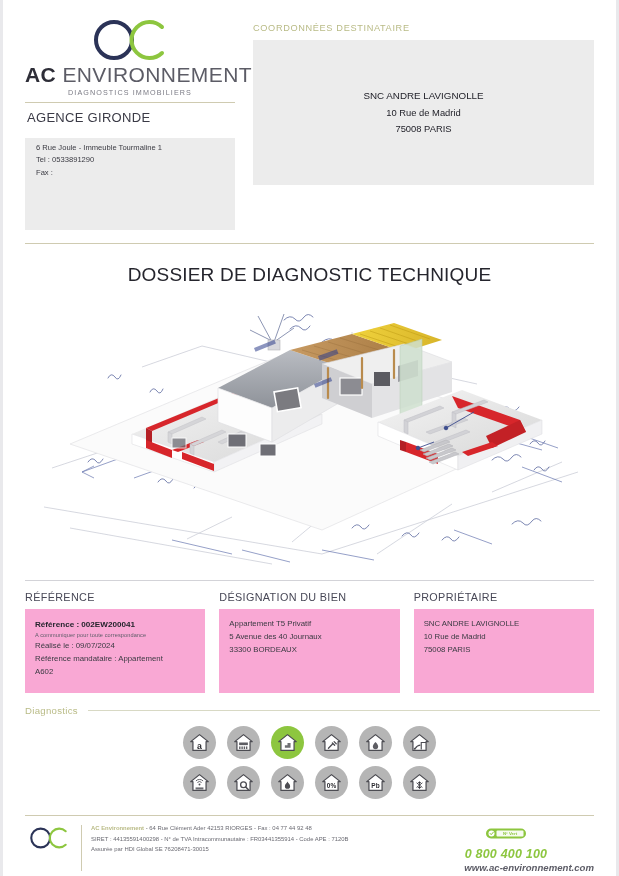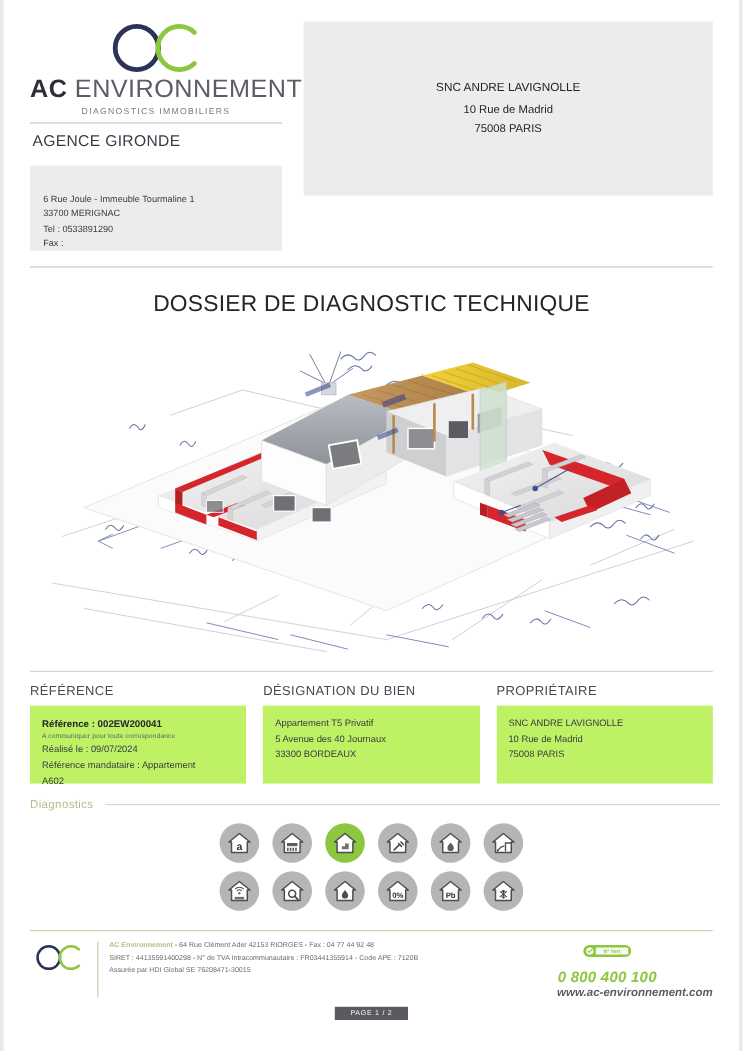--- a/index.html
+++ b/index.html
@@ -15,22 +15,22 @@
   .logo-wrap{display:flex;justify-content:center;margin-bottom:2px;}
   .logo-oc{display:block;}
   .brand{font-size:21px;letter-spacing:.4px;color:#3f3f46;line-height:1.05;
          text-align:center;white-space:nowrap;}
   .brand b{font-weight:bold;color:#2e2e38;}
   .brand span.thin{font-weight:normal;color:#5c5c66;}
   .brand-sub{text-align:center;font-size:7.2px;letter-spacing:1.1px;color:#7a7a84;margin-top:2px;}
   .brand-rule{height:1px;background:#cfcbb1;margin:5px 0 7px 0;}
   .agency{font-size:13px;color:#3a3a46;letter-spacing:.3px;padding-left:2px;}
 
-  .addr-box{margin-top:13px;background:#ececec;height:71px;box-sizing:border-box;
-            padding:22px 11px;font-size:7.6px;line-height:1.62;color:#3a3a42;}
+  .addr-box{margin-top:13px;background:#ececec;height:92px;box-sizing:border-box;
+            padding:4px 11px;font-size:7.6px;line-height:1.62;color:#3a3a42;}
 
   .dest-title{font-size:9.2px;letter-spacing:.65px;color:#b9bb86;margin:5px 0 7px 0;}
   .dest-box{background:#ececec;height:145px;box-sizing:border-box;
             display:flex;align-items:center;justify-content:center;}
   .dest-lines{text-align:center;font-size:9.4px;line-height:1.72;color:#23232b;}
   .dest-lines .l1{font-size:9.8px;}
 
   .rule-gold{height:1px;background:#cfcbb1;margin:13px 22px 0 22px;}
 
   
@@ -40,21 +40,21 @@
   
   .illus{position:relative;width:575px;height:278px;margin:2px auto 0 auto;overflow:hidden;background:#fff;}
   .illus svg{display:block;}
 
   .rule-grey{height:1px;background:#d3d3d8;margin:10px 22px 0 22px;}
 
   
   .info-row{display:flex;gap:14px;padding:10px 22px 0 22px;box-sizing:border-box;justify-content:flex-end;}
   .info-col{flex:1;}
   .info-h{font-size:10.8px;color:#474756;letter-spacing:.35px;margin-bottom:6px;}
-  .info-box{background:#bef264;height:65px;box-sizing:border-box;padding:9px 10px;
+  .info-box{background:#f9a8d4;height:84px;box-sizing:border-box;padding:9px 10px;
             font-size:7.8px;line-height:1.66;color:#3a3a42;}
   .info-box .strong{font-weight:bold;font-size:8.1px;color:#25252d;}
   .info-box .tiny{font-size:5.6px;color:#5d5d68;letter-spacing:.1px;line-height:1.5;}
 
   
   .diag-head{display:flex;align-items:center;gap:10px;padding:12px 16px 0 22px;}
   .diag-label{font-size:9.6px;color:#b9bb86;letter-spacing:.3px;white-space:nowrap;}
   .diag-line{flex:1;height:1px;background:#d8d9c4;}
   .diag-grid{display:flex;flex-direction:column;align-items:center;gap:7px;margin-top:10px;}
   .diag-rowi{display:flex;gap:11px;}
@@ -95,27 +95,27 @@
       <div class="brand">
         <b>AC</b>
         <span class="thin">ENVIRONNEMENT</span>
       </div>
       <div class="brand-sub">DIAGNOSTICS IMMOBILIERS</div>
       <div class="brand-rule"></div>
       <div class="agency">AGENCE GIRONDE</div>
 
       <div class="addr-box">
         <div>6 Rue Joule - Immeuble Tourmaline 1</div>
-        <div>33700 MERIGNAC</div>
         <div>Tel : 0533891290</div>
         <div>Fax :</div>
       </div>
     </div>
 
     <div class="hdr-right">
+      <div class="dest-title">COORDONNÉES DESTINATAIRE</div>
       <div class="dest-box">
         <div class="dest-lines">
           <div class="l1">SNC ANDRE LAVIGNOLLE</div>
           <div>10 Rue de Madrid</div>
           <div>75008 PARIS</div>
         </div>
       </div>
     </div>
   </div>
 

